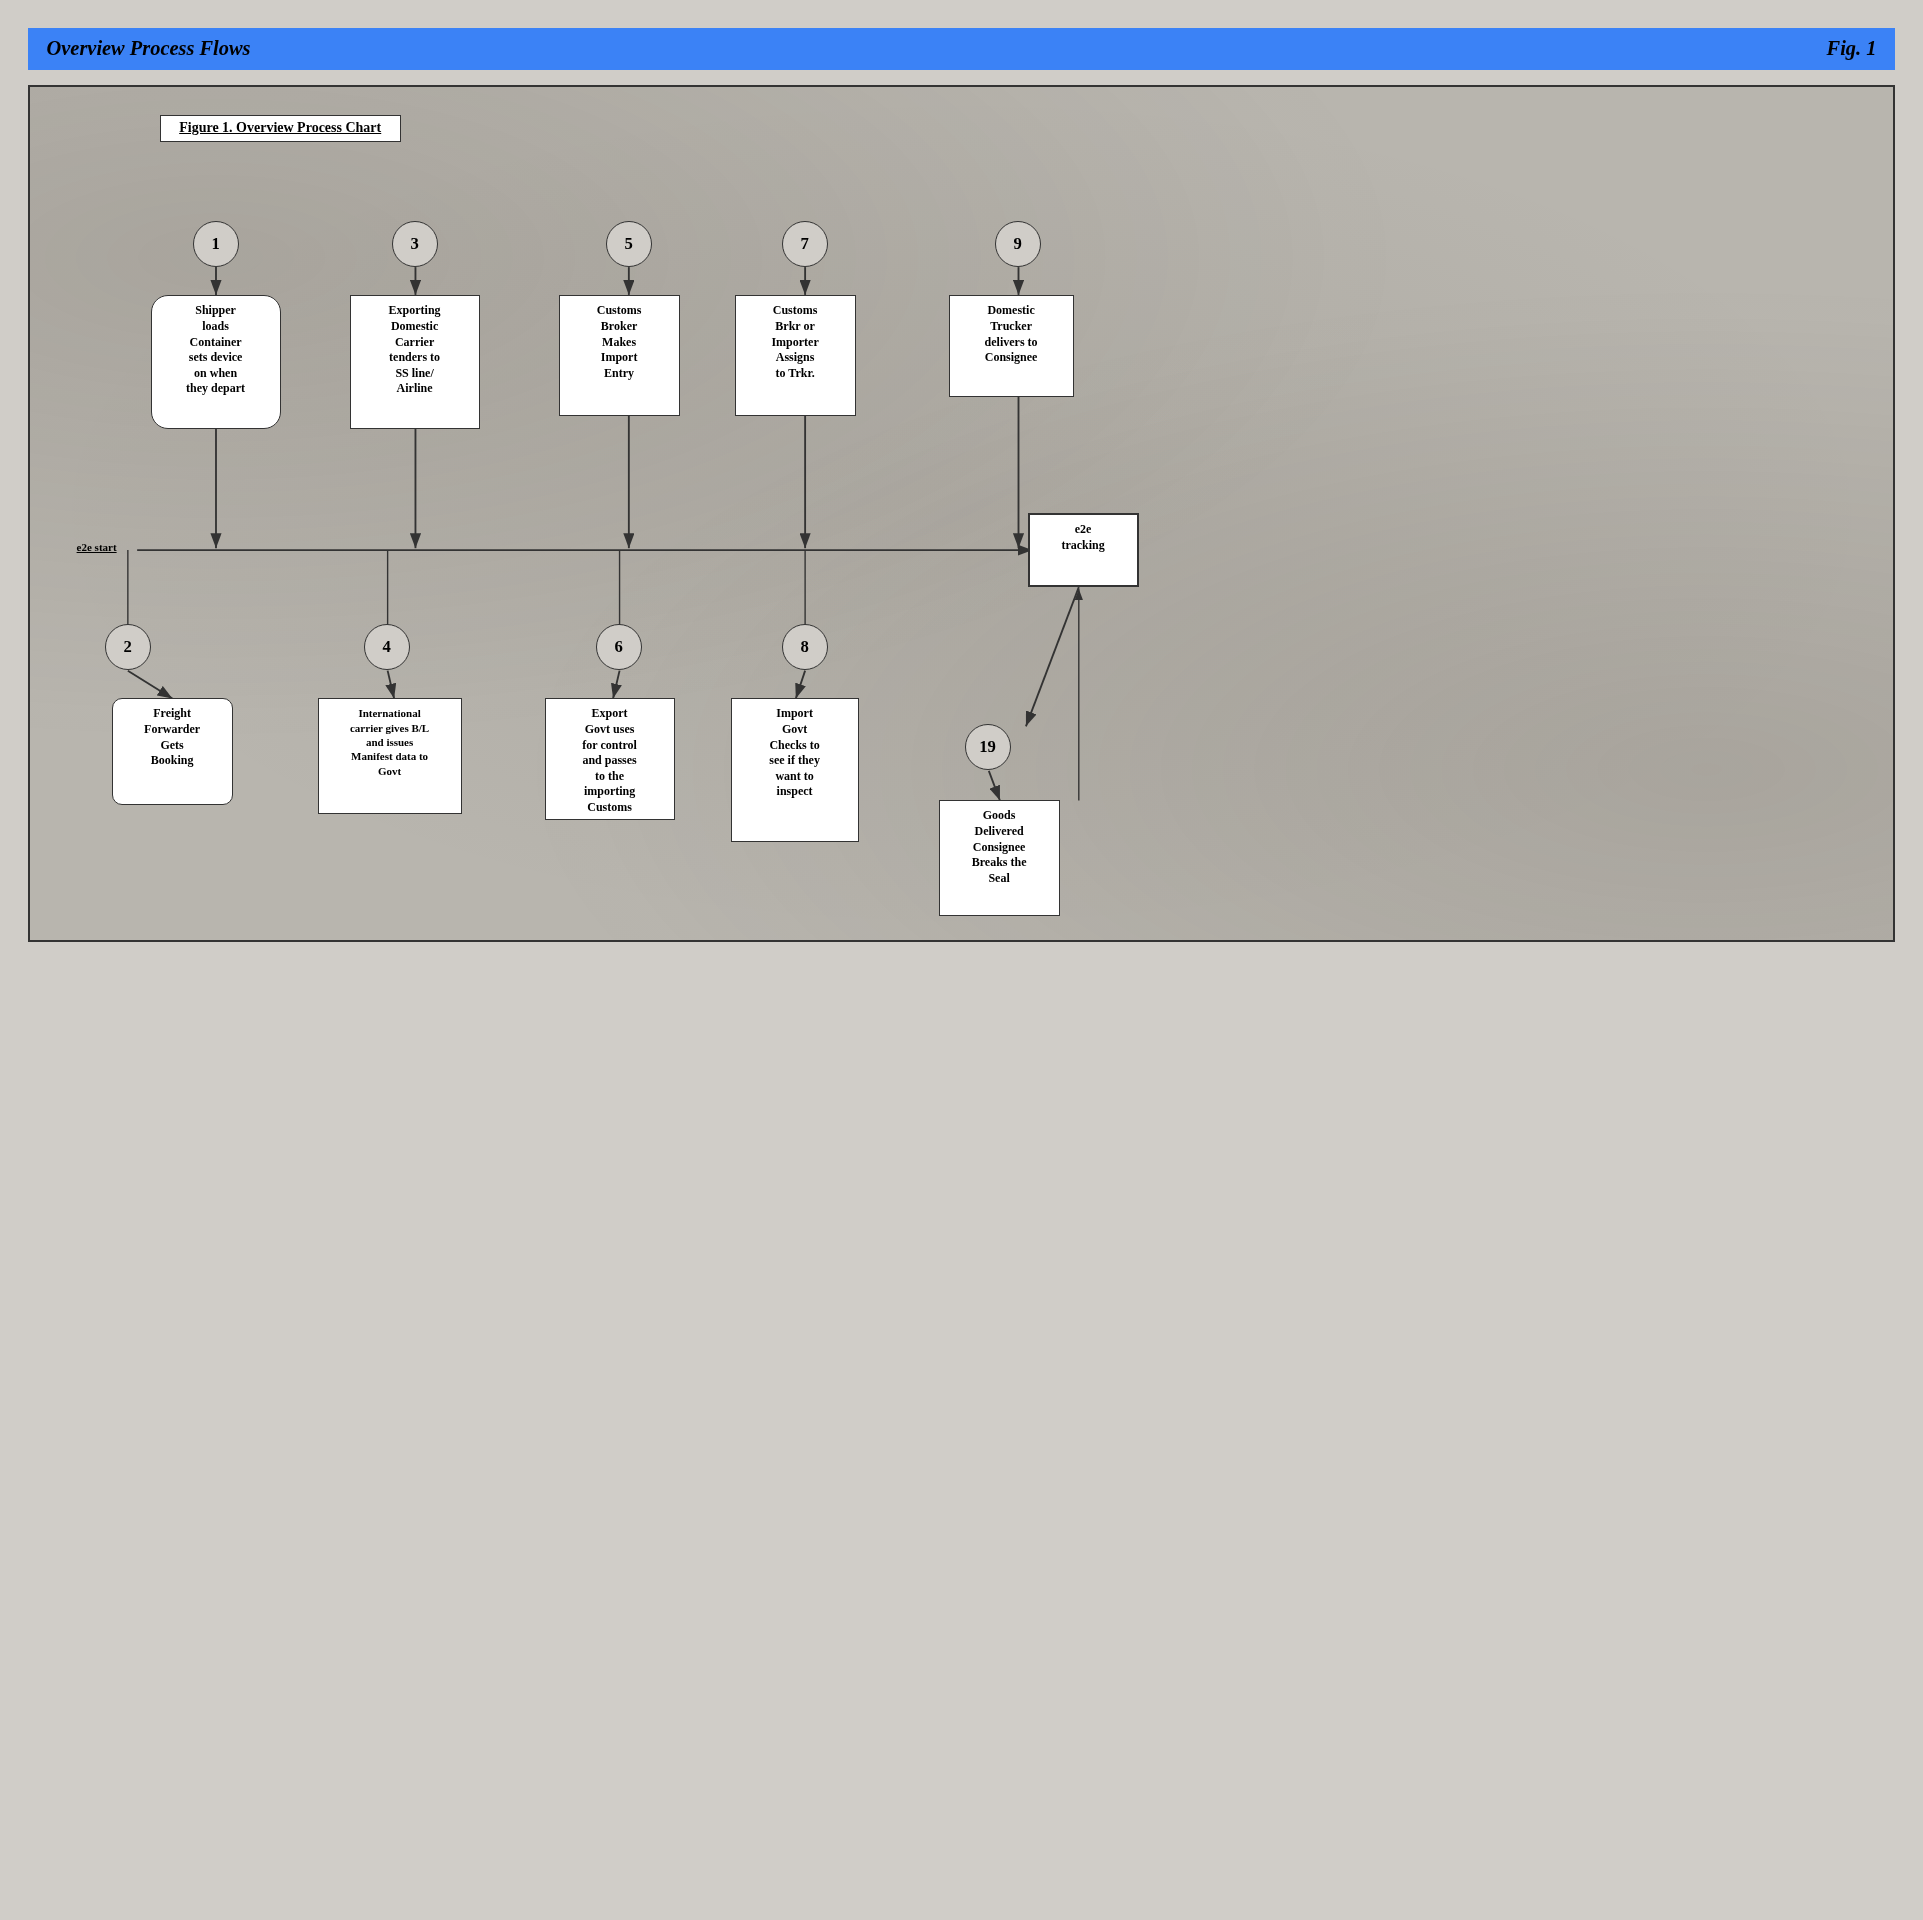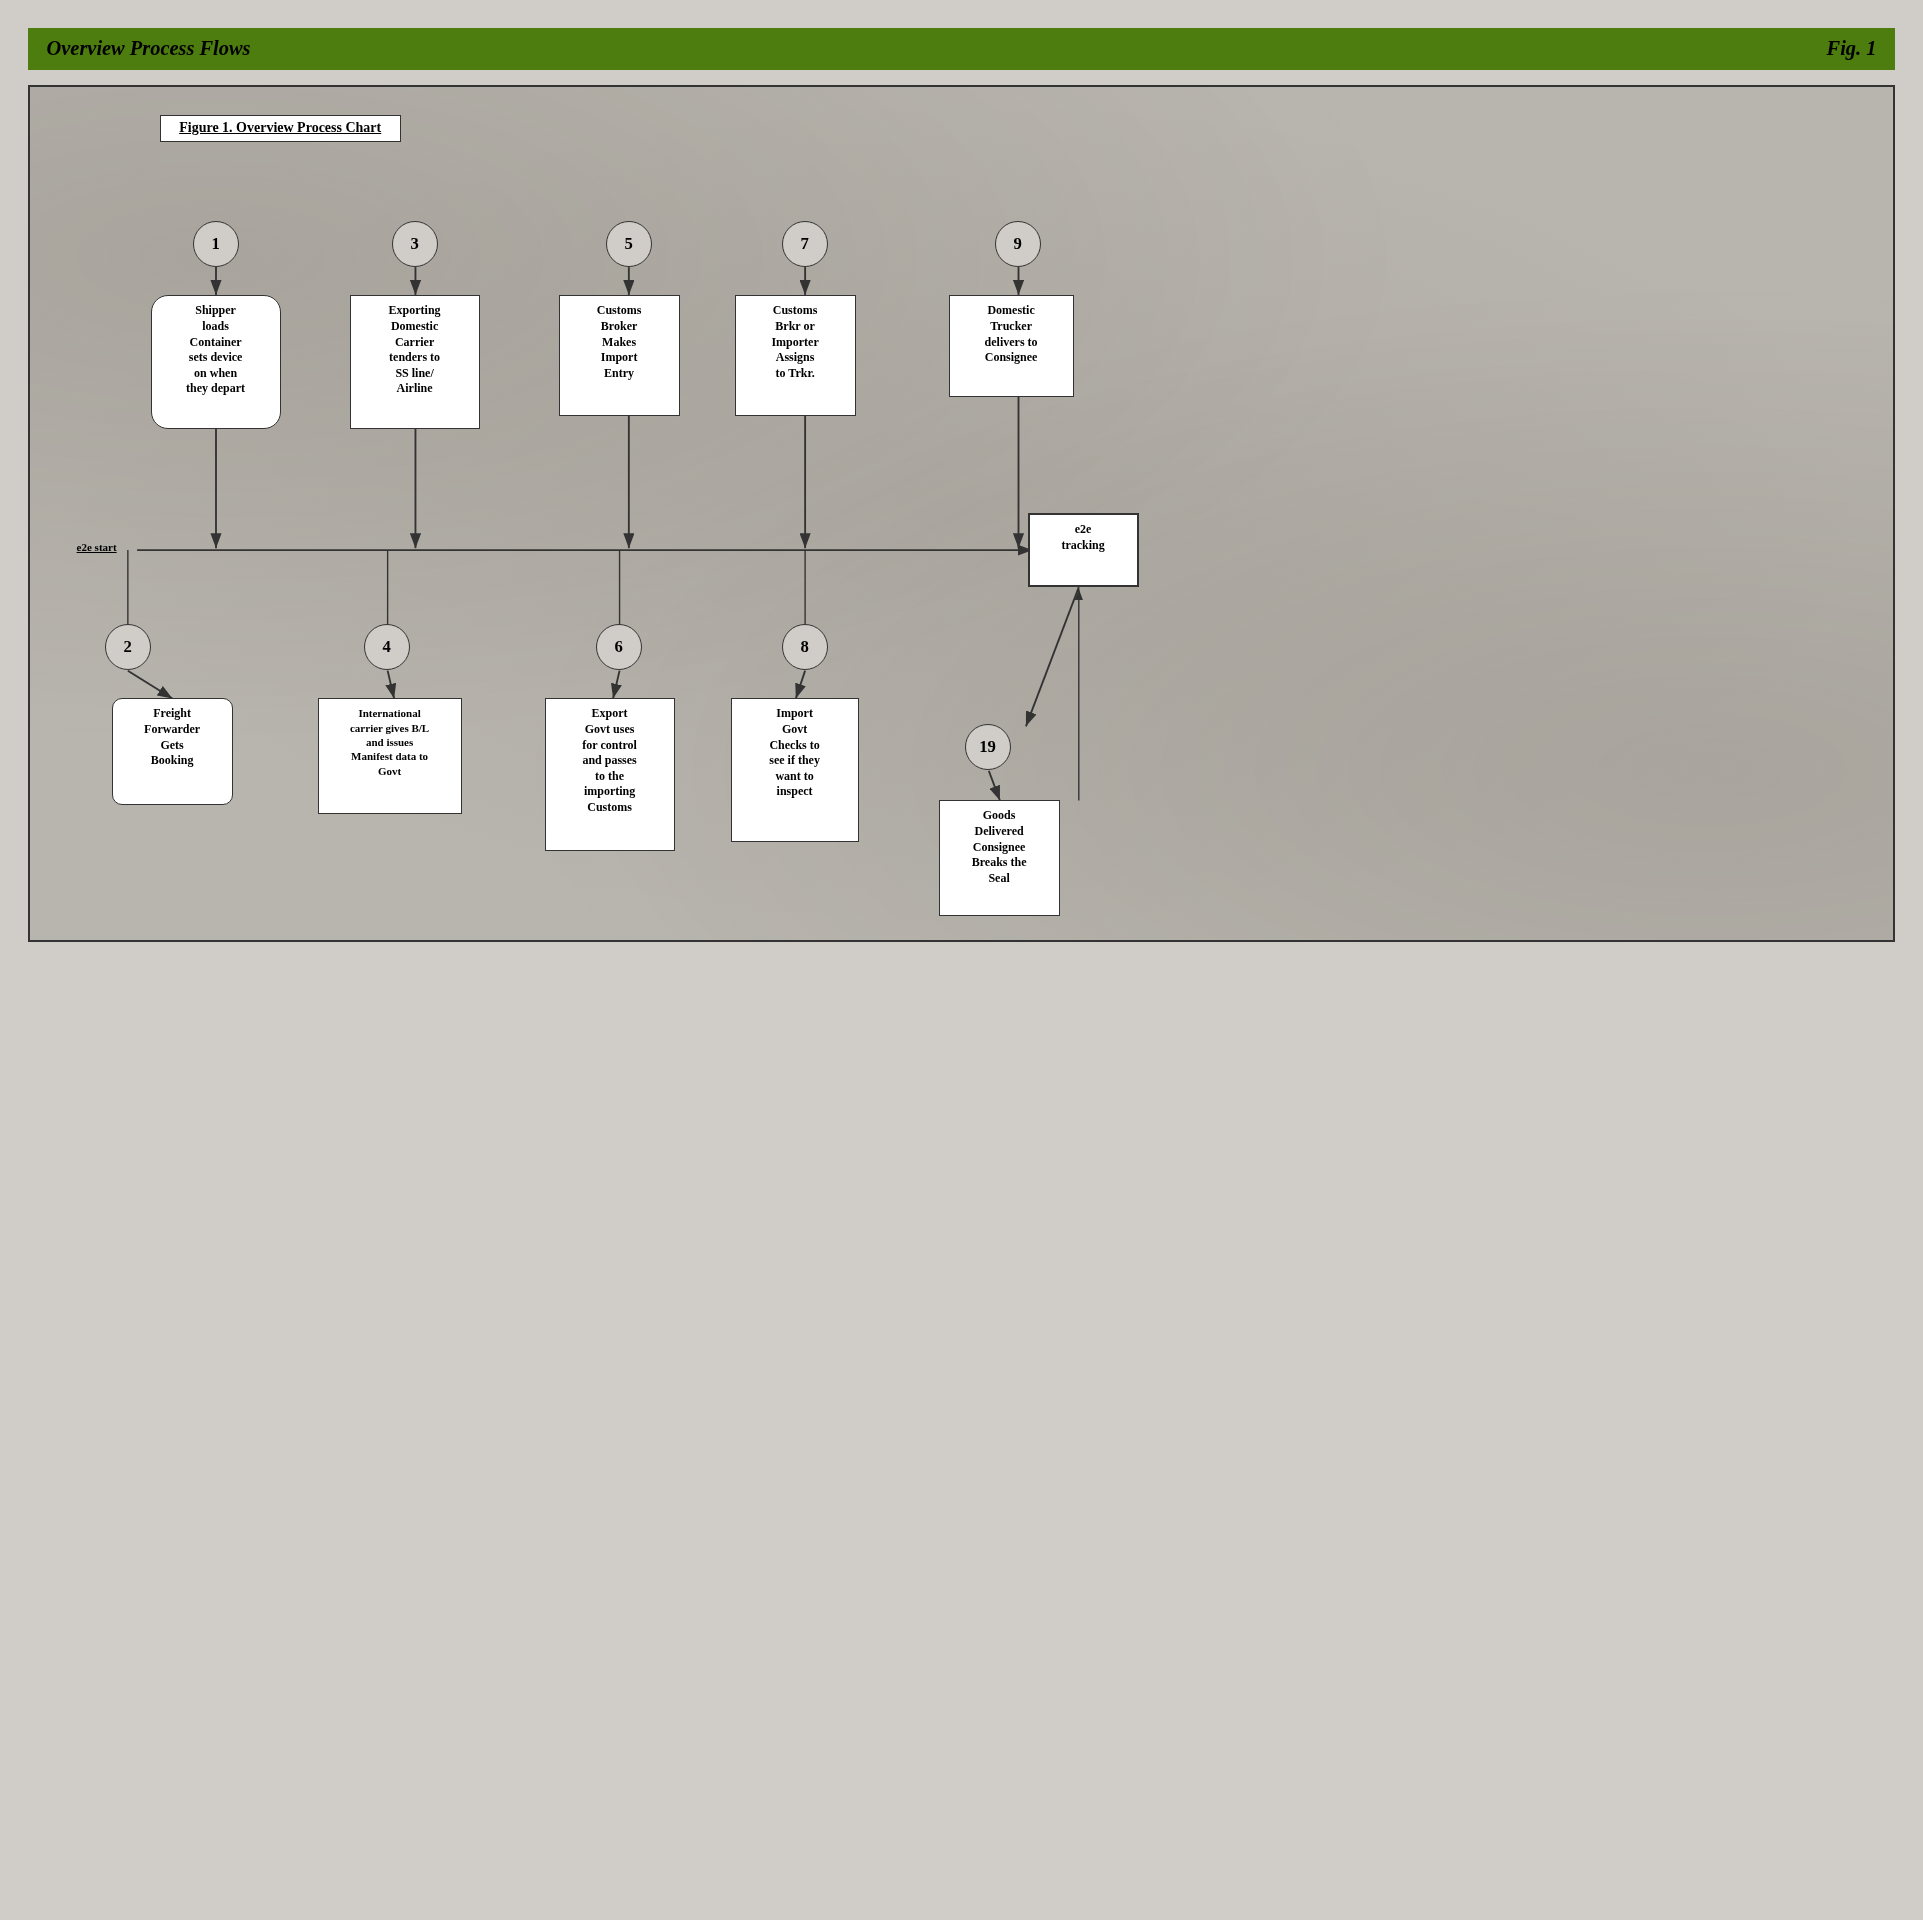--- a/index.html
+++ b/index.html
@@ -7,21 +7,21 @@
       background: #d0cdc8;
       font-family: 'Times New Roman', Times, serif;
       padding: 28px;
       min-height: 100vh;
     }
     .page-header {
       display: flex;
       justify-content: space-between;
       align-items: flex-end;
       margin-bottom: 15px;
-      background: #4d7c0f;
+      background: #3b82f6;
       padding: 9.3px 18.6px;
     }
     .page-title {
       font-size: 20.4px;
       font-weight: bold;
       font-style: italic;
     }
     .page-fig {
       font-size: 20.4px;
       font-weight: bold;
@@ -224,21 +224,21 @@
     <div class="circle" style="left:916px; top:573px;">
       <span>19</span>
     </div>
 
     <div class="flow-box" style="left:63px; top:547px; width:121px; height:107px;border-radius:10px;">
       <span>Freight<br>Forwarder<br>Gets<br>Booking</span>
     </div>
     <div class="flow-box" style="left:269px; top:547px; width:144px; height:116px; font-size:11px;">
       <span>International<br>carrier gives B/L<br>and issues<br>Manifest data to<br>Govt</span>
     </div>
-    <div class="flow-box" style="left:496px; top:547px; width:130px; height:153px;">
+    <div class="flow-box" style="left:496px; top:547px; width:130px; height:122px;">
       <span>Export<br>Govt uses<br>for control<br>and passes<br>to the<br>importing<br>Customs</span>
     </div>
     <div class="flow-box" style="left:682px; top:547px; width:128px; height:144px;">
       <span>Import<br>Govt<br>Checks to<br>see if they<br>want to<br>inspect</span>
     </div>
     <div class="flow-box" style="left:890px; top:649px; width:121px; height:116px;">
       <span>Goods<br>Delivered<br>Consignee<br>Breaks the<br>Seal</span>
     </div>
 
   </div>

